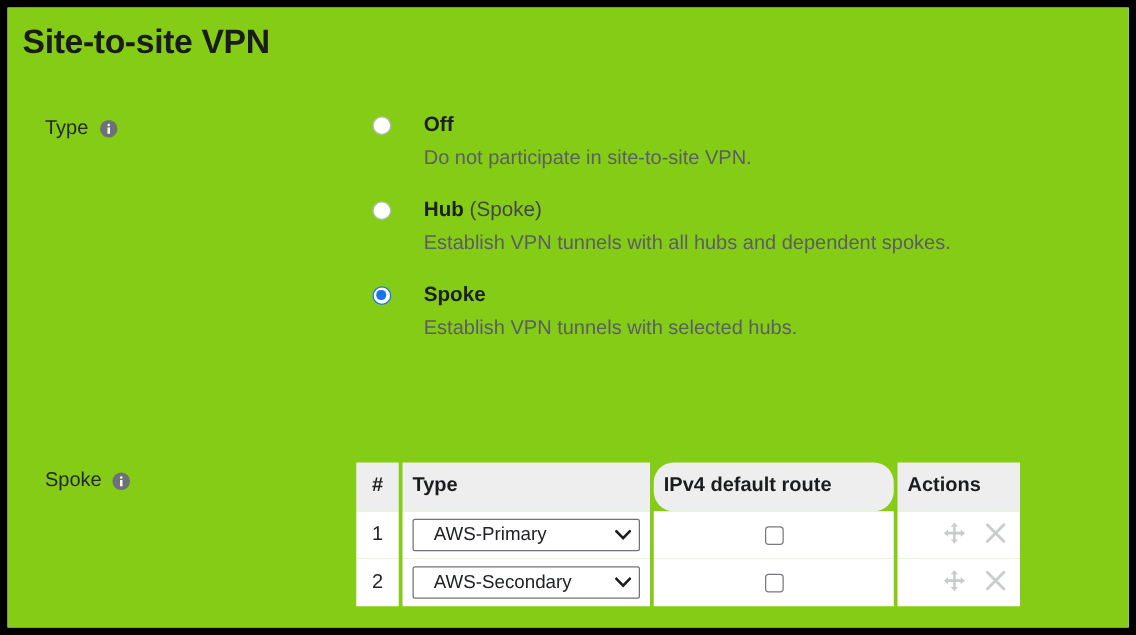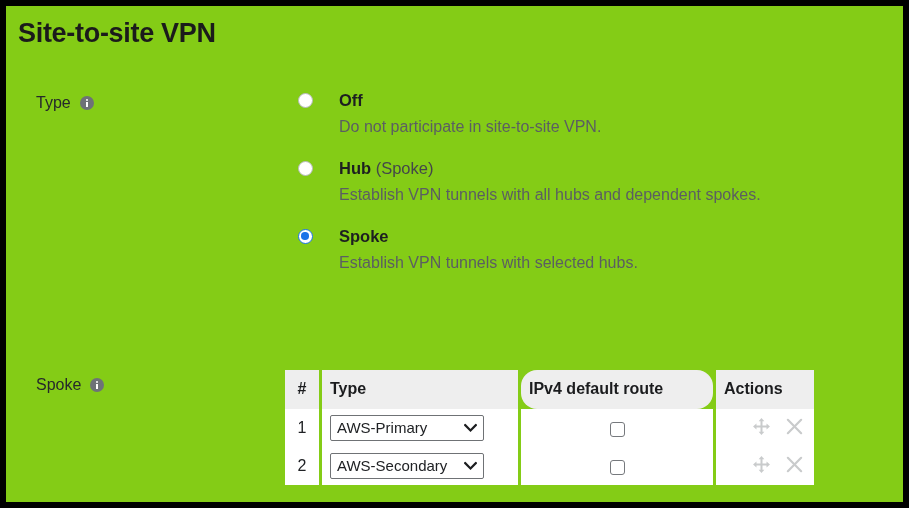--- a/index.html
+++ b/index.html
@@ -183,23 +183,23 @@
     padding-right: 4px;
   }
   .hubs-table td.cell-route { text-align: center; }
   .hubs-table td.cell-actions { text-align: right; padding-right: 10px; }
 
   
   .hub-select {
     -webkit-appearance: none;
     appearance: none;
     box-sizing: border-box;
-    width: 154px;
+    width: 182px;
     height: 26px;
-    padding: 1px 22px 2px 6px;
+    padding: 1px 22px 2px 16px;
     font-family: "Liberation Sans", sans-serif;
     font-size: 15px;
     color: #202225;
     background: #ffffff;
     border: 1.4px solid #6f7275;
     border-radius: 2px;
     line-height: 20px;
   }
   .select-wrap {
     position: relative;

